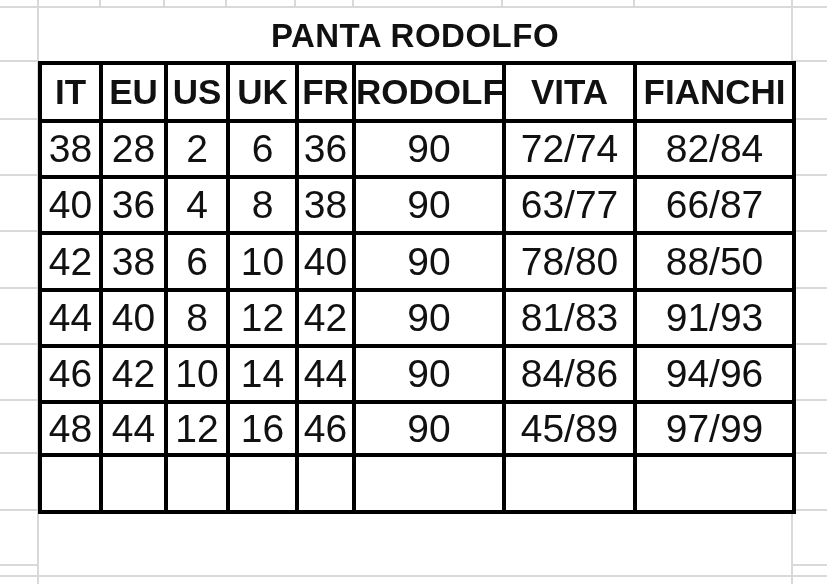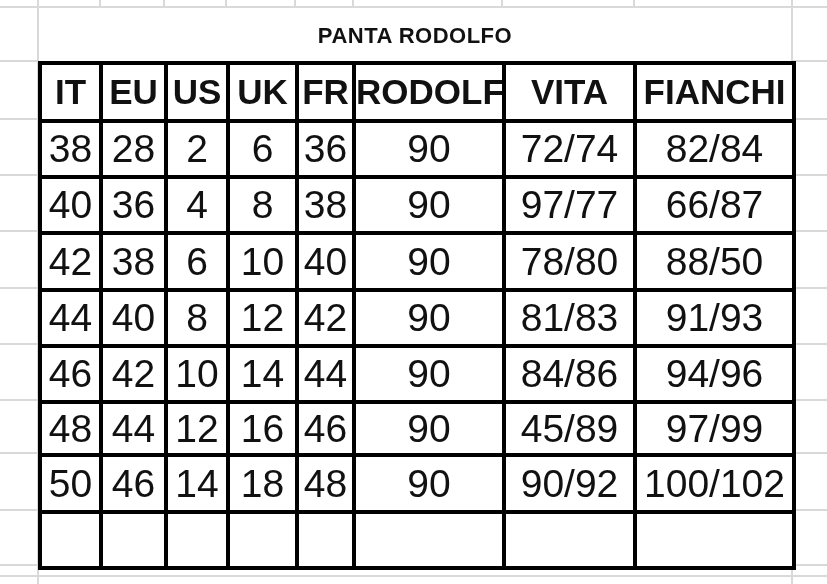--- a/index.html
+++ b/index.html
@@ -9,21 +9,21 @@
     background:#ffffff;
     overflow:hidden;
     font-family:"Liberation Sans","DejaVu Sans",sans-serif;
     color:#111111;
   }
   .gl{position:absolute;background:#d9d9d9;}
   .title-cell{
     position:absolute;
     left:38px;top:7px;width:754px;height:54px;
     display:flex;align-items:center;justify-content:center;
-    font-size:22px;font-weight:bold;letter-spacing:0.5px;
+    font-size:33px;font-weight:bold;letter-spacing:0.5px;
     padding-top:3px;box-sizing:border-box;
   }
   table.size-table{
     position:absolute;
     left:38px;top:61px;
     width:754px;
     border-collapse:collapse;
     table-layout:fixed;
     background:#ffffff;
   }
@@ -118,21 +118,21 @@
           <td>72/74</td>
           <td>82/84</td>
         </tr>
         <tr>
           <td>40</td>
           <td>36</td>
           <td>4</td>
           <td>8</td>
           <td>38</td>
           <td>90</td>
-          <td>97/77</td>
+          <td>63/77</td>
           <td>66/87</td>
         </tr>
         <tr>
           <td>42</td>
           <td>38</td>
           <td>6</td>
           <td>10</td>
           <td>40</td>
           <td>90</td>
           <td>78/80</td>
@@ -162,30 +162,20 @@
           <td>48</td>
           <td>44</td>
           <td>12</td>
           <td>16</td>
           <td>46</td>
           <td>90</td>
           <td>45/89</td>
           <td>97/99</td>
         </tr>
         <tr>
-          <td>50</td>
-          <td>46</td>
-          <td>14</td>
-          <td>18</td>
-          <td>48</td>
-          <td>90</td>
-          <td>90/92</td>
-          <td>100/102</td>
-        </tr>
-        <tr>
           <td></td>
           <td></td>
           <td></td>
           <td></td>
           <td></td>
           <td></td>
           <td></td>
           <td></td>
         </tr>
       </tbody>

